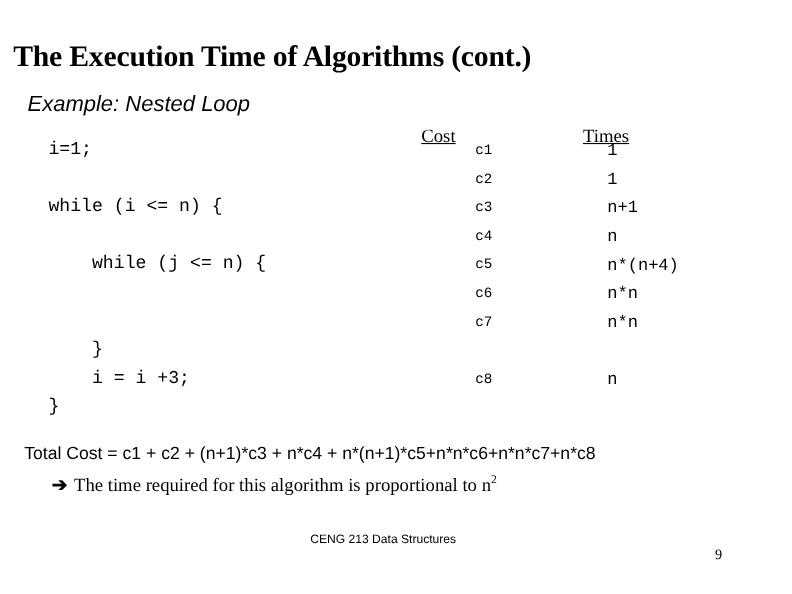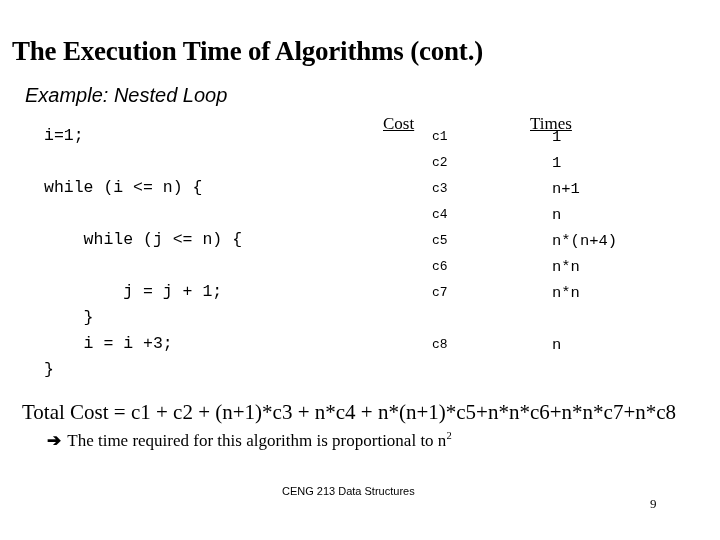--- a/index.html
+++ b/index.html
@@ -97,22 +97,22 @@
     font-size: 15.5px;
     line-height: 22px;
     white-space: pre;
   }
 
   
   #total-cost {
     position: absolute;
     left: 22px;
     top: 402px;
-    font-family: Liberation Serif, serif;
-    font-size: 21px;
+    font-family: Liberation Sans, sans-serif;
+    font-size: 16px;
     line-height: 21px;
     white-space: nowrap;
     text-align: right;
   }
 
   
   #conclusion {
     position: absolute;
     left: 47px;
     top: 430px;
@@ -187,21 +187,20 @@
       <div class="row">
         <div class="code-cell">    while (j &lt;= n) {</div>
         <div class="cost-cell">c5</div>
         <div class="times-cell">n*(n+4)</div>
       </div>
       <div class="row">
         <div class="cost-cell">c6</div>
         <div class="times-cell">n*n</div>
       </div>
       <div class="row">
-        <div class="code-cell">        j = j + 1;</div>
         <div class="cost-cell">c7</div>
         <div class="times-cell">n*n</div>
       </div>
       <div class="row">
         <div class="code-cell">    }</div>
         <div class="cost-cell"></div>
         <div class="times-cell"></div>
       </div>
       <div class="row">
         <div class="code-cell">    i = i +3;</div>

